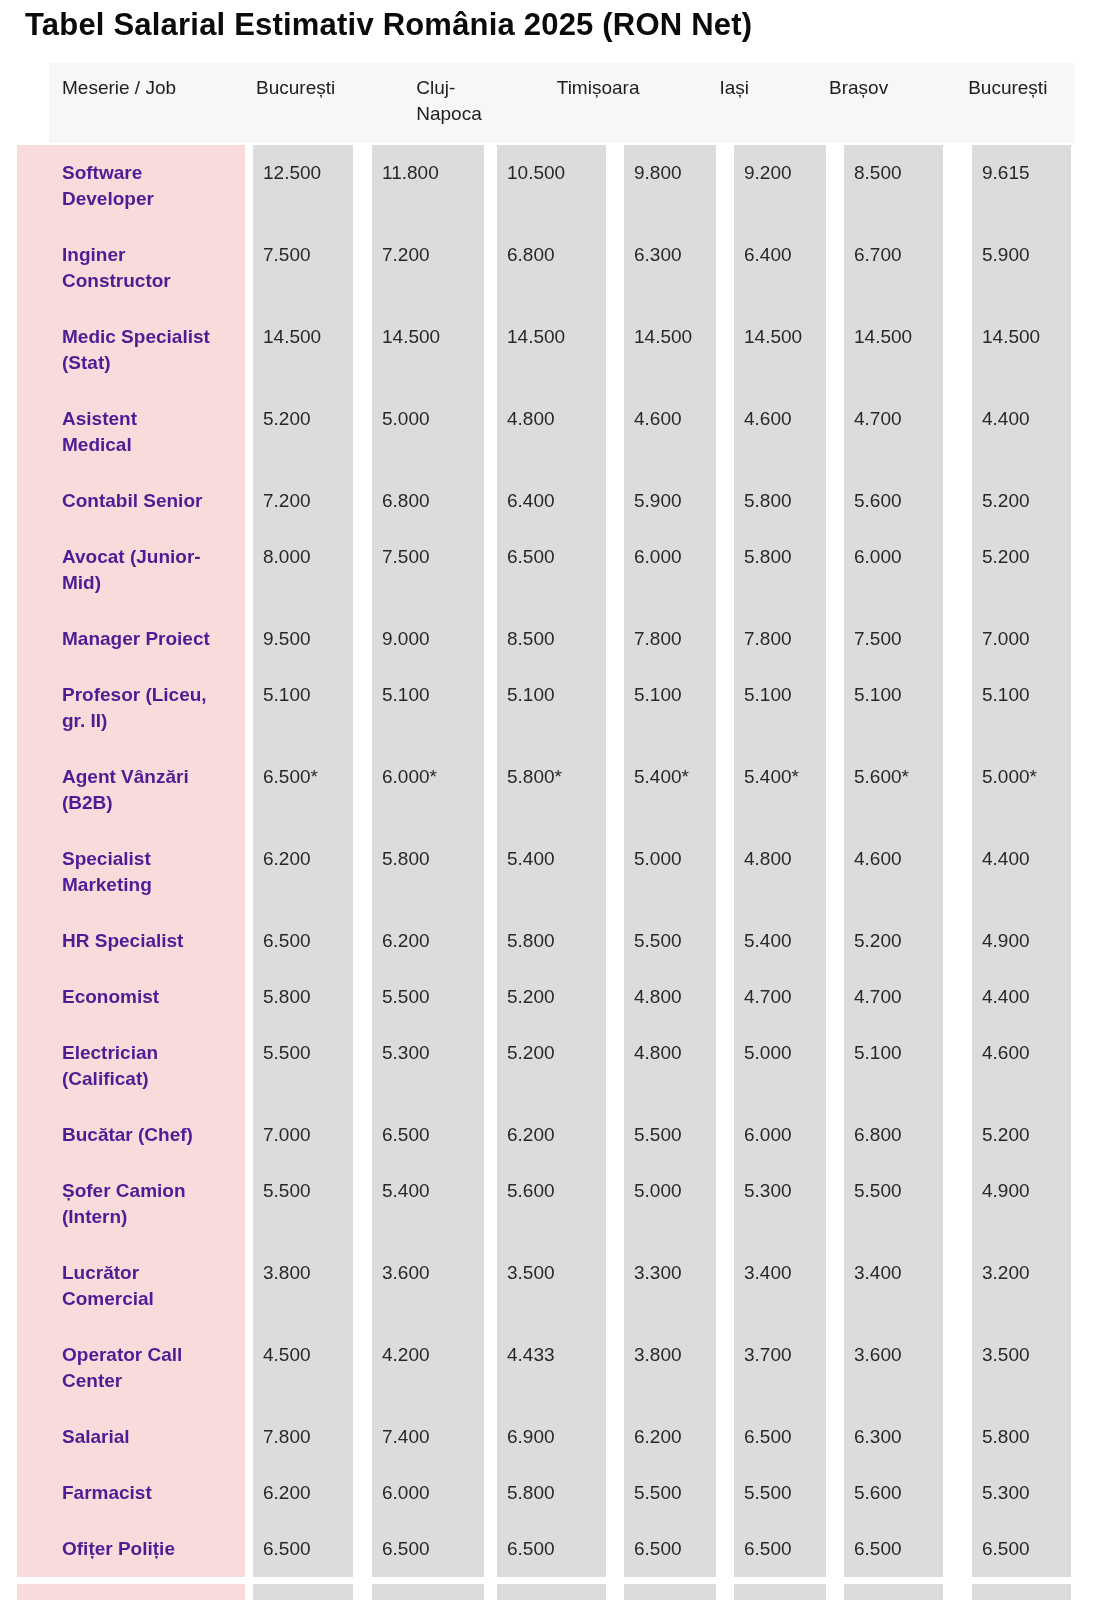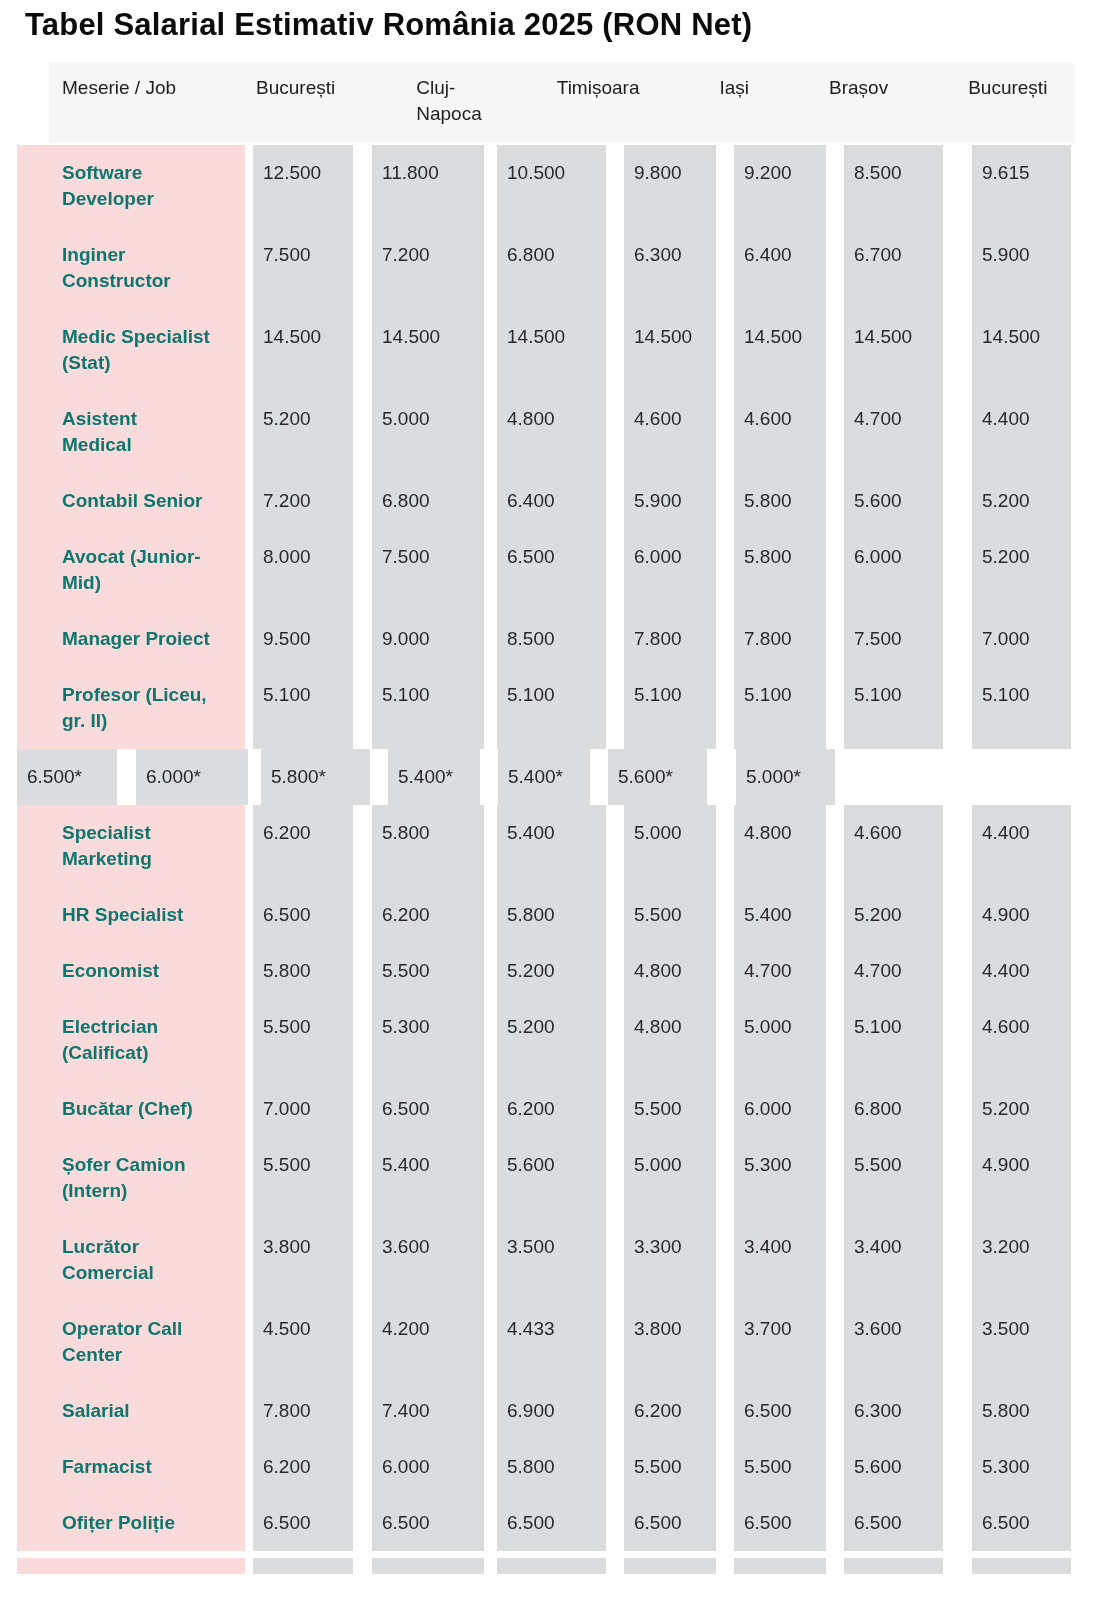--- a/index.html
+++ b/index.html
@@ -38,21 +38,21 @@
   .header-row::before {
     content:""; position:absolute; left:32px; right:-4px; top:0; bottom:0;
     background:#f8f7f7;
   }
   .header-row .cell {
     position:relative; background:transparent;
     padding-top:12px; padding-bottom:16px;
     font-weight:400; color:#202022;
   }
 
-  .body-row .c0 { background:#fadbdb; font-weight:700; color:#0f766e; }
+  .body-row .c0 { background:#fadbdb; font-weight:700; color:#4c1d95; }
   .body-row .cv { background:#dbdcdd; font-weight:400; color:#28282a; }
 
   .gap-row { height:7px; background:#ffffff; }
   .partial-row .cell { height:16px; padding:0; }
   .partial-row .c0 { background:#fadbdb; }
   .partial-row .cv { background:#dbdcdd; }
 </style>
 </head>
 <body>
 
@@ -153,20 +153,22 @@
 gr. II)</div>
     <div class="cell c1 cv">5.100</div>
     <div class="cell c2 cv">5.100</div>
     <div class="cell c3 cv">5.100</div>
     <div class="cell c4 cv">5.100</div>
     <div class="cell c5 cv">5.100</div>
     <div class="cell c6 cv">5.100</div>
     <div class="cell c7 cv">5.100</div>
   </div>
         <div class="row body-row">
+    <div class="cell c0">Agent Vânzări
+(B2B)</div>
     <div class="cell c1 cv">6.500*</div>
     <div class="cell c2 cv">6.000*</div>
     <div class="cell c3 cv">5.800*</div>
     <div class="cell c4 cv">5.400*</div>
     <div class="cell c5 cv">5.400*</div>
     <div class="cell c6 cv">5.600*</div>
     <div class="cell c7 cv">5.000*</div>
   </div>
         <div class="row body-row">
     <div class="cell c0">Specialist

